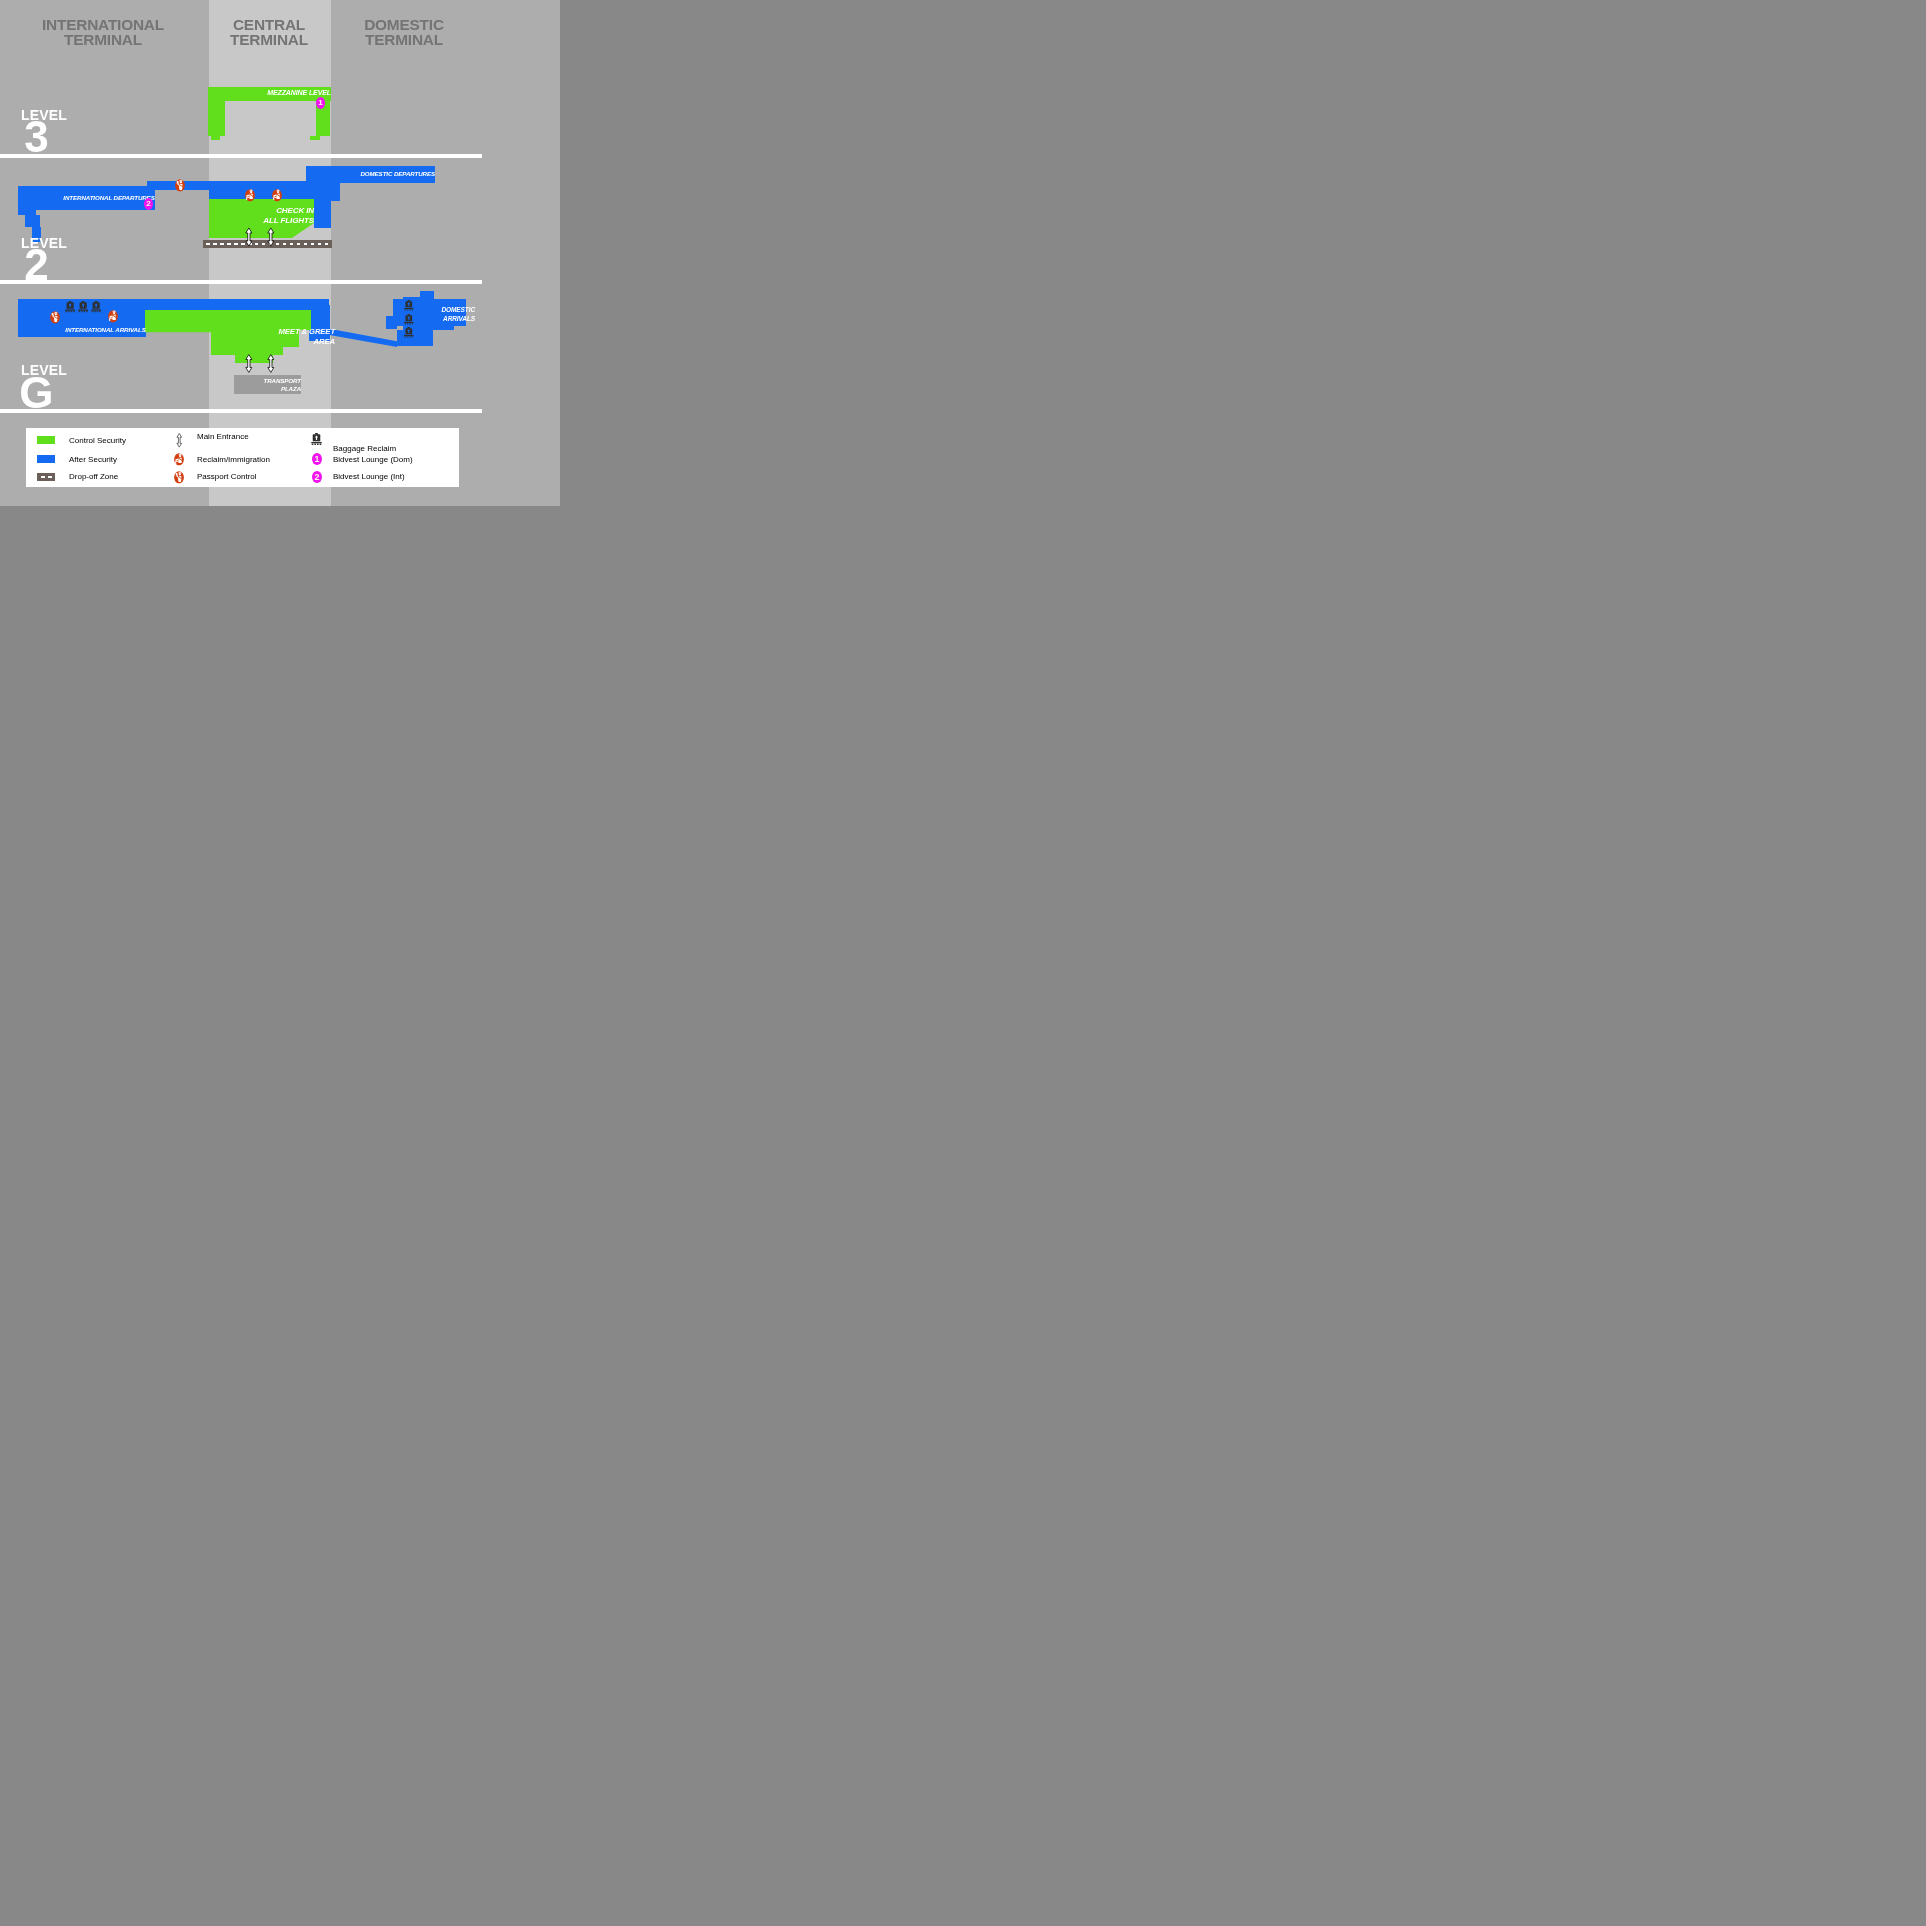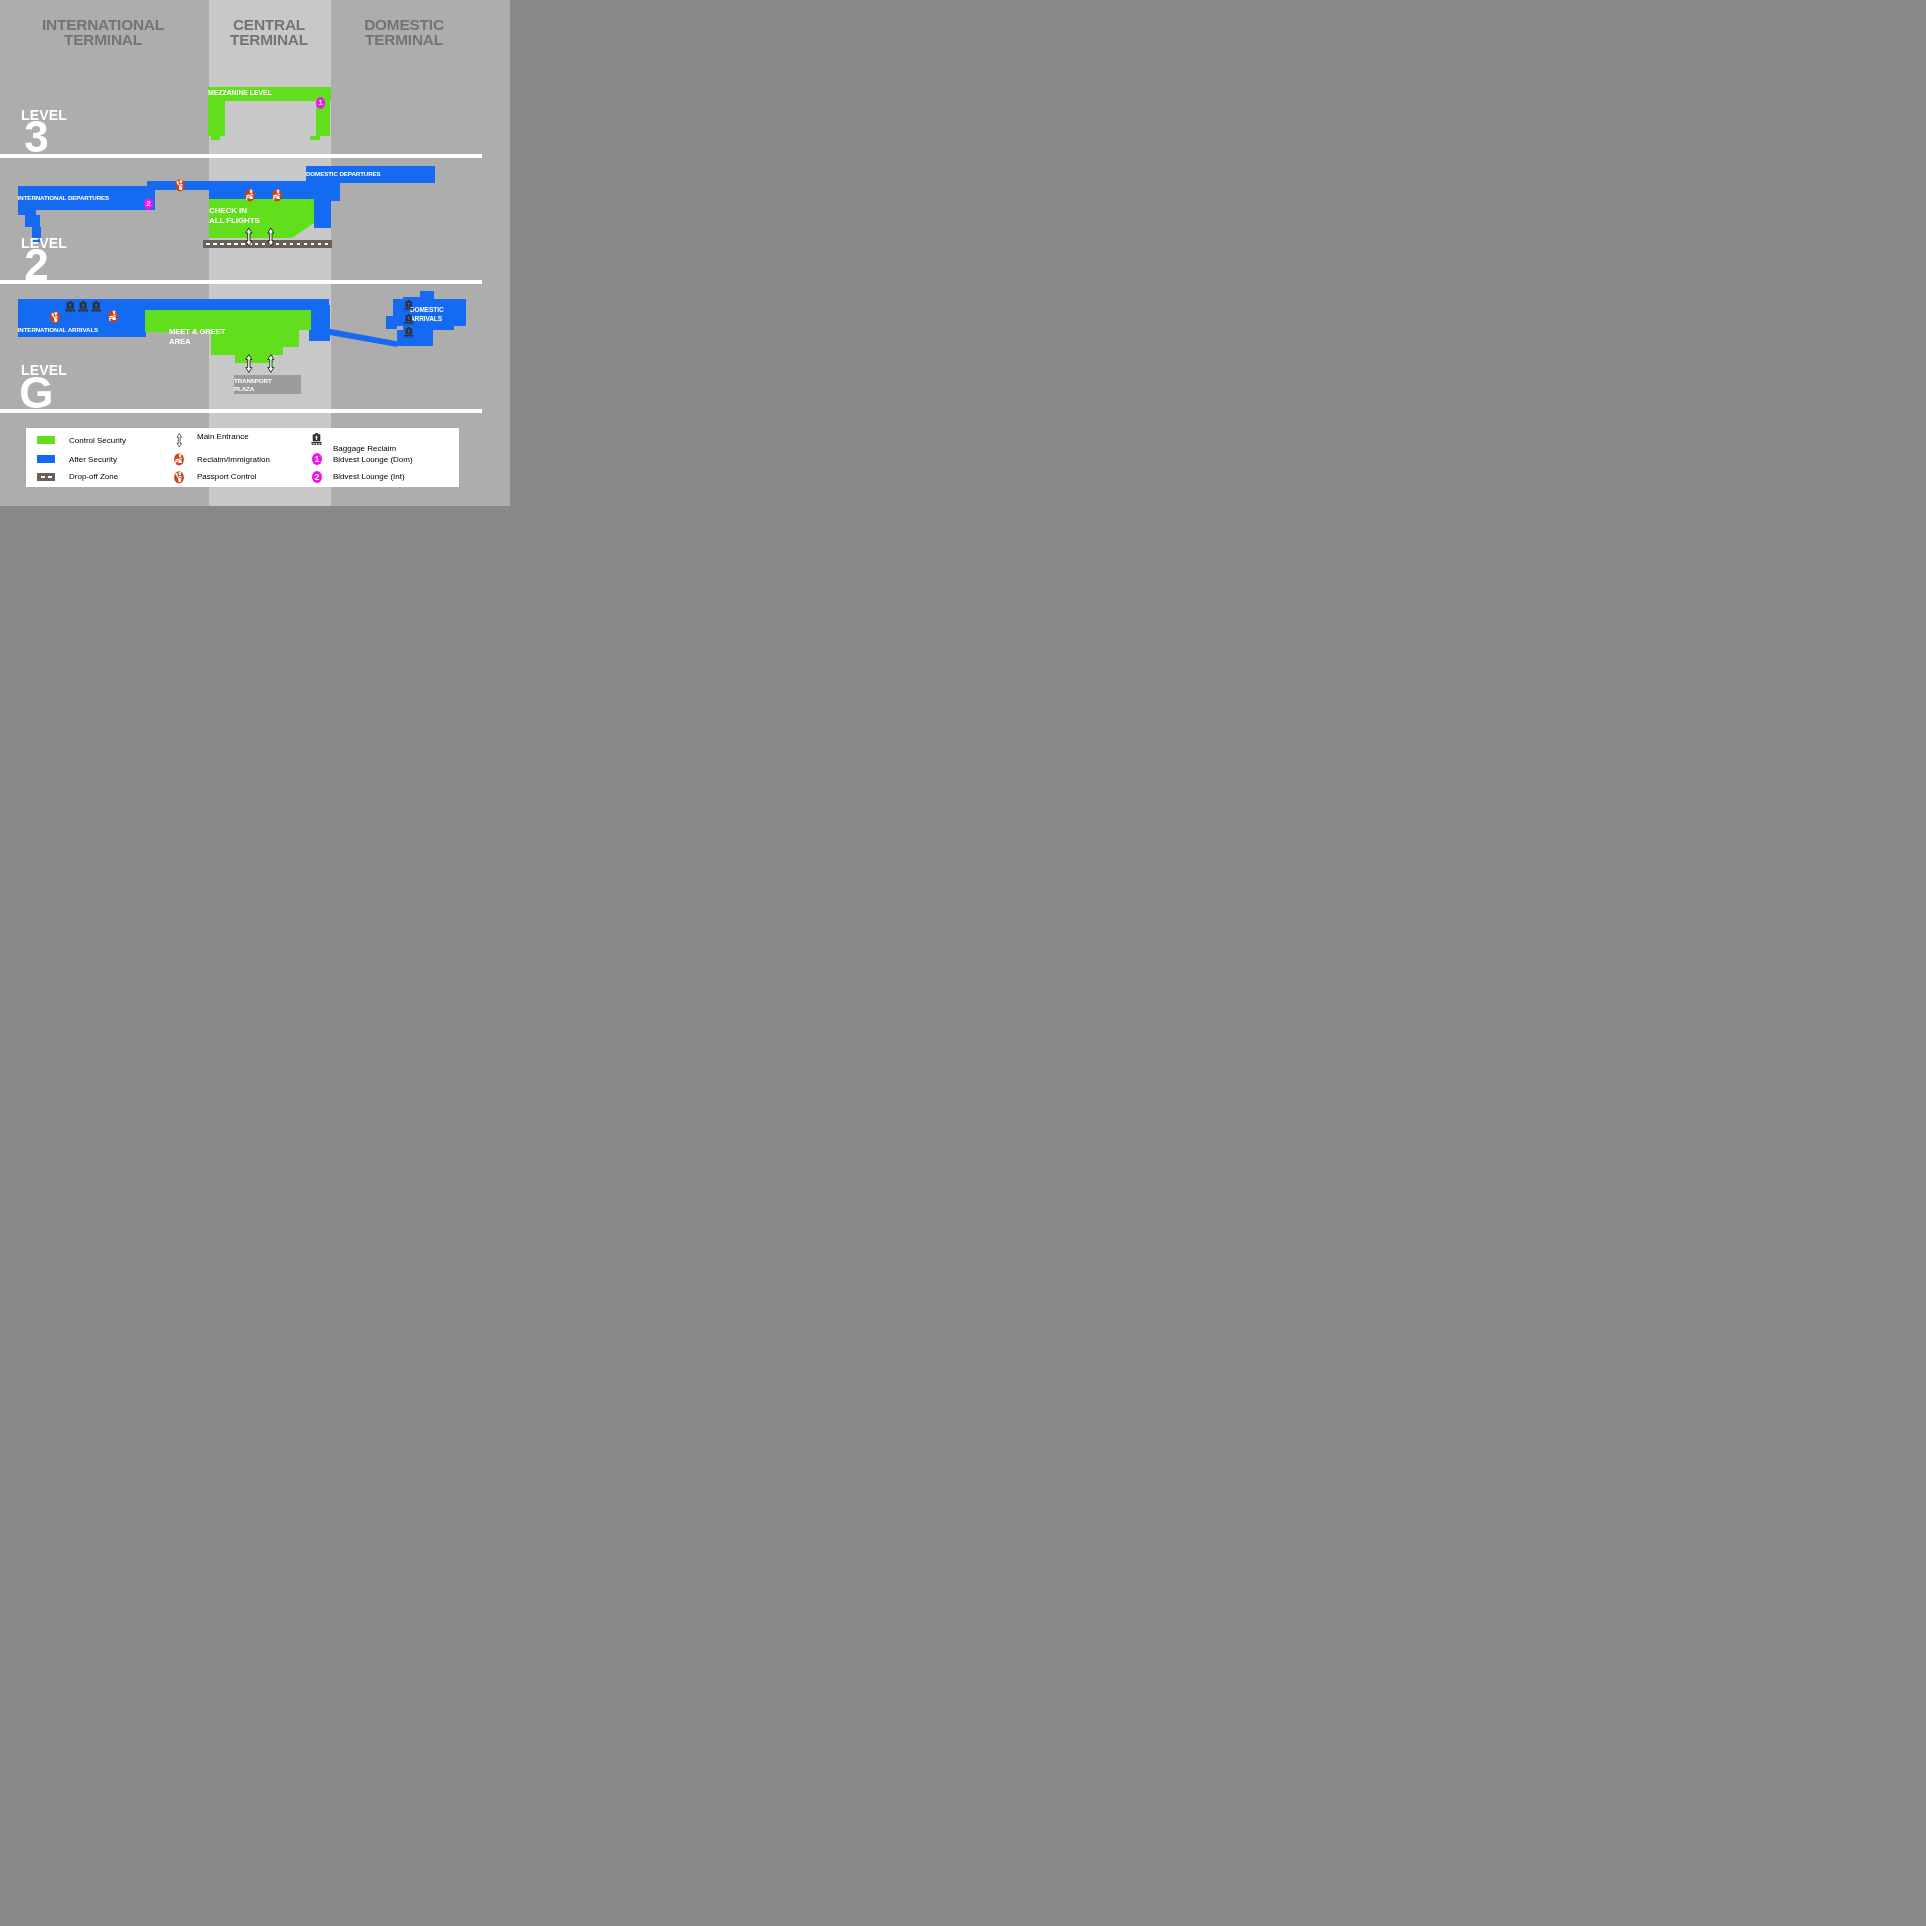--- a/index.html
+++ b/index.html
@@ -1,29 +1,29 @@
 <!DOCTYPE html>
 <html style="--green: #62DF1C; --blue: #146BF2; --magenta: #F014F0; --red: #D24012; --band: #C8C8C8; --base: #ADADAD; --headerText: #747474; --dropoff: #6B6059; --baggage: #2F2F2F; --plaza: #9C9C9C;font-size:6.2px"><head>
 <meta charset="utf-8">
 <style>
   :root{
     --green:#62DF1C; --blue:#146BF2; --magenta:#F014F0; --red:#D24012;
     --band:#C8C8C8; --base:#ADADAD; --headerText:#747474;
     --dropoff:#6B6059; --baggage:#2F2F2F; --plaza:#9C9C9C;
   }
   html,body{margin:0;padding:0;background:#888;}
-  .canvas{position:relative;width:510px;height:506px;background:var(--base);
+  .canvas{position:relative;width:560px;height:506px;background:var(--base);
     overflow:hidden;font-family:"Liberation Sans",sans-serif;}
   .abs{position:absolute;}
   .band{left:209px;top:0;width:122px;height:506px;background:var(--band);z-index:0;}
   .wline{left:0;width:482px;background:#fff;z-index:2;}
   .shape{z-index:3;}
   .blue{background:var(--blue);}
   .green{background:var(--green);}
-  .txt{z-index:6;color:#fff;font-weight:bold;text-align:left;letter-spacing:-0.1px;}
+  .txt{z-index:6;color:#fff;font-weight:bold;text-align:right;letter-spacing:-0.1px;font-style:italic;}
   .hdr{z-index:4;color:var(--headerText);font-weight:bold;font-size:15.4px;line-height:15px;
        letter-spacing:-0.2px;text-align:center;white-space:nowrap;width:146px;}
   .lvlword{z-index:4;color:#fff;font-weight:bold;font-size:14px;letter-spacing:0.2px;}
   .lvlnum{z-index:4;color:#fff;font-weight:bold;font-size:44px;line-height:36px;width:42px;text-align:center;}
   .zone16{font-size:6.2px;line-height:7.7px;}
   .zone21{font-size:8px;line-height:10px;}
   .badge{z-index:7;background:var(--magenta);border-radius:50%;color:#FFF3EA;font-weight:bold;
          display:flex;align-items:center;justify-content:center;}
   .badge.map{width:9.2px;height:11.6px;font-size:8px;}
   .badge.lg{width:10px;height:12.3px;font-size:8.9px;}

